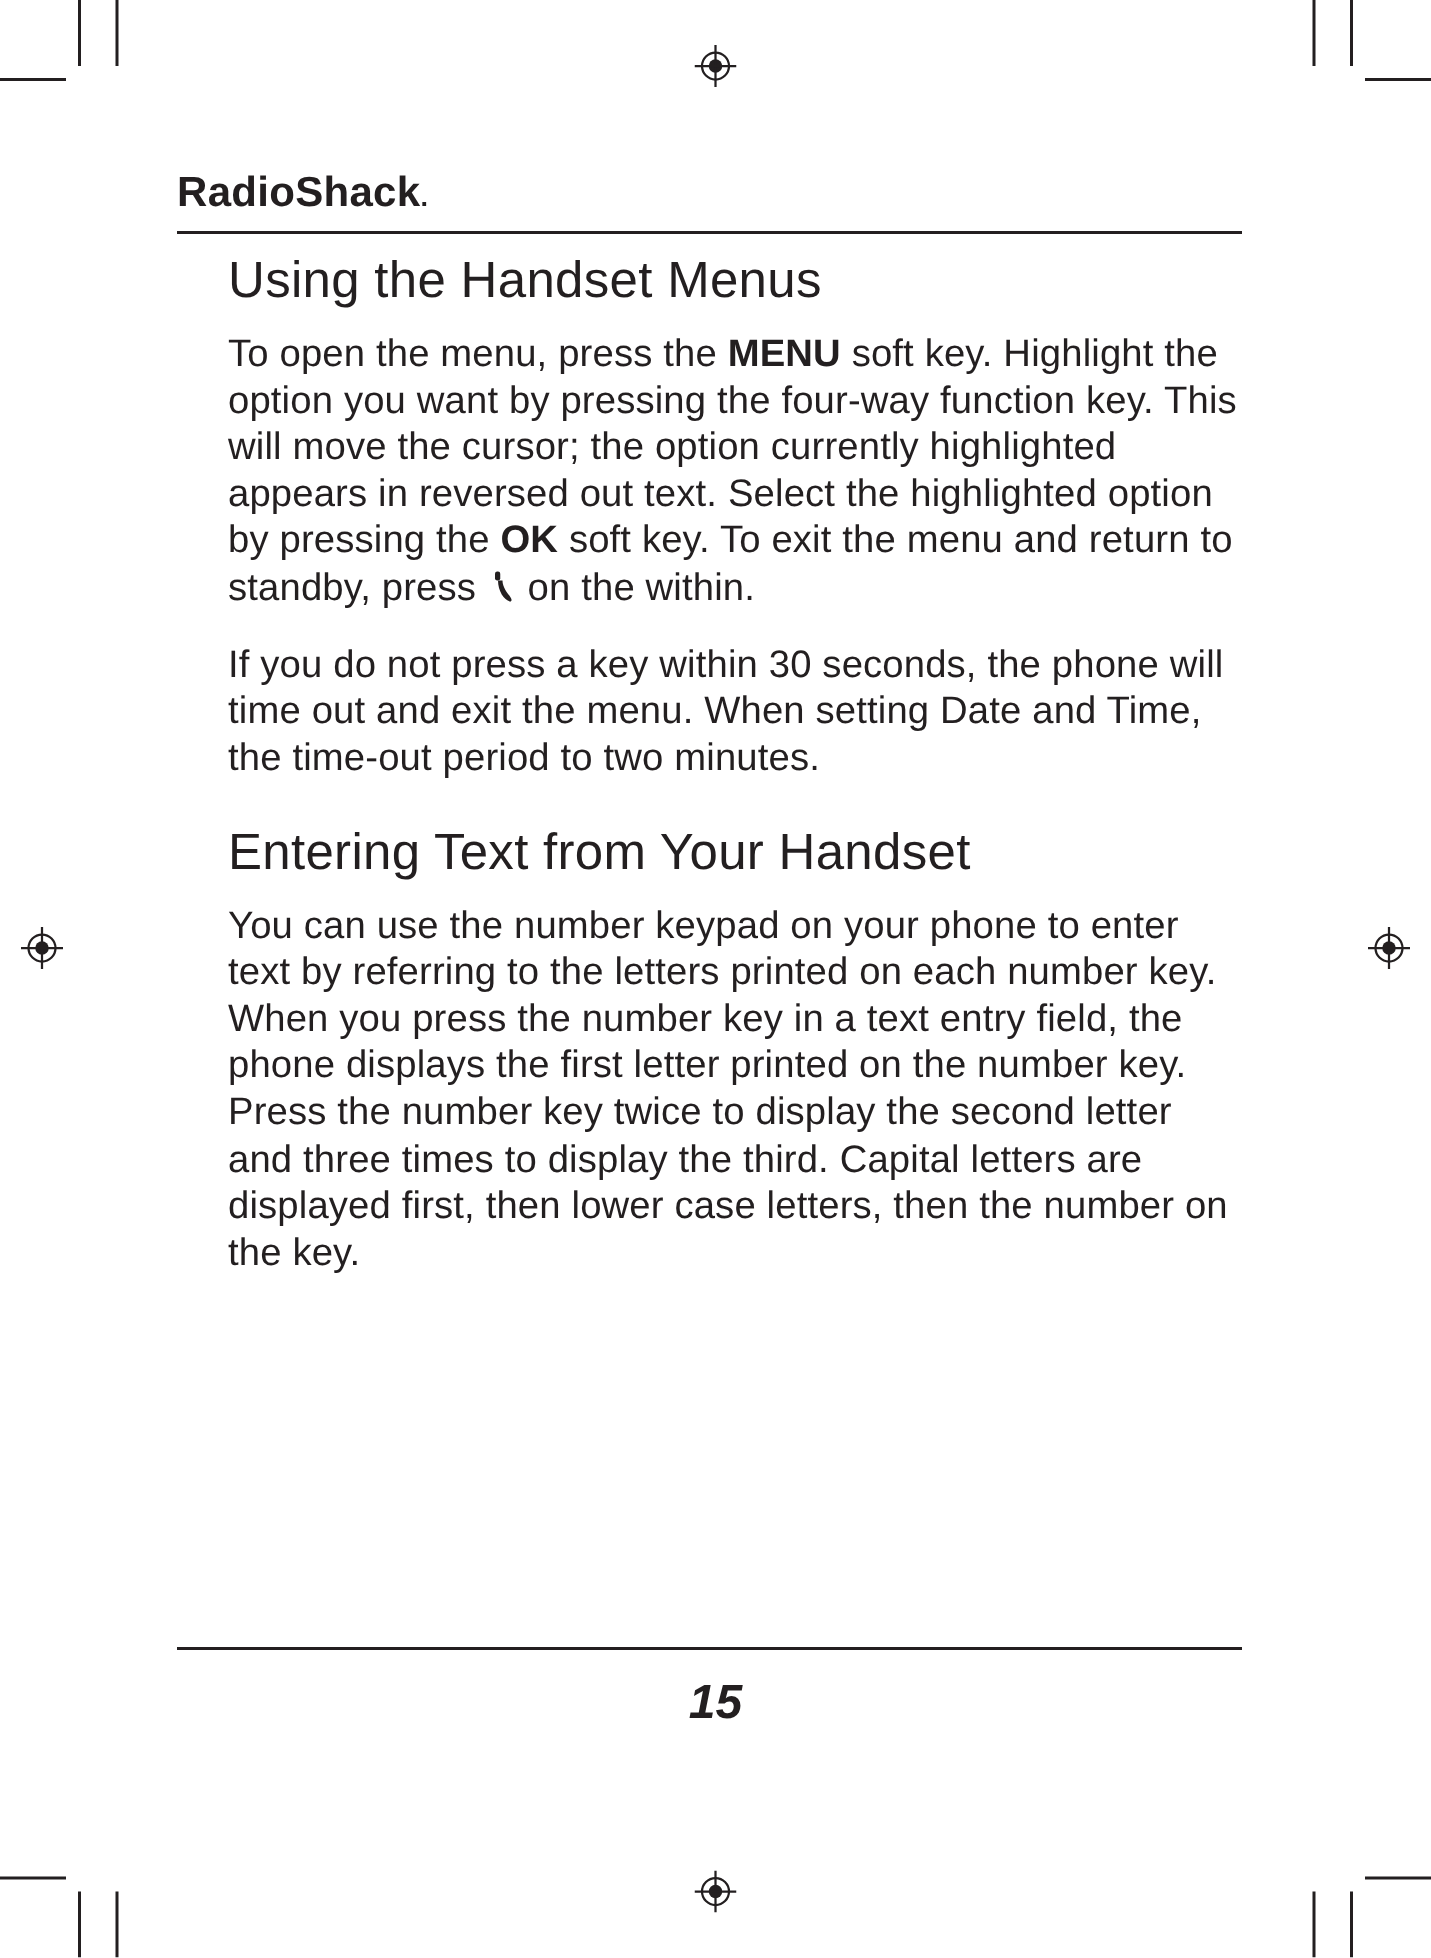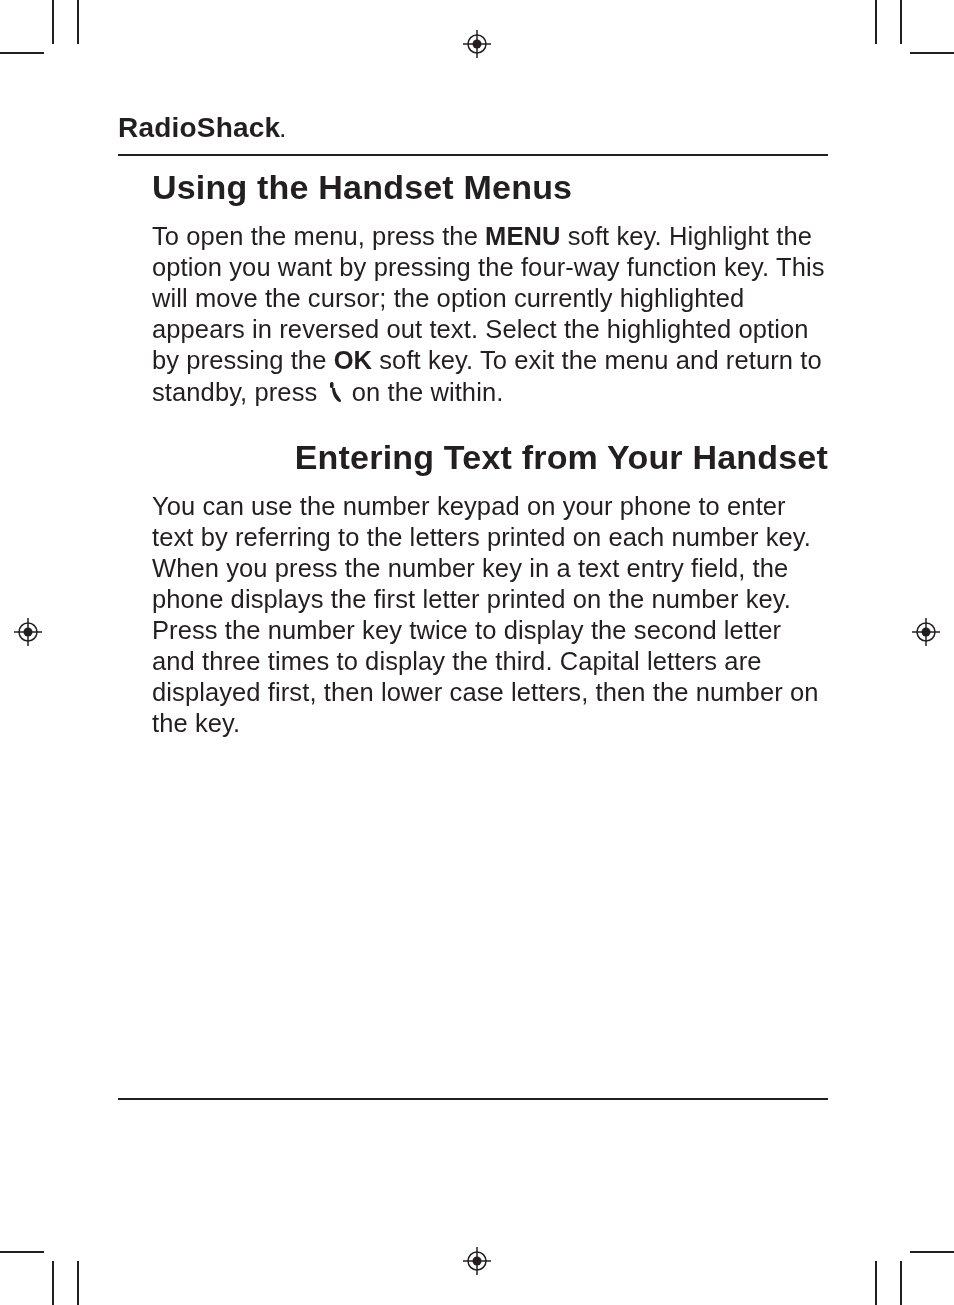--- a/index.html
+++ b/index.html
@@ -47,21 +47,21 @@
     border-top: 2px solid #231f20;
   }
   .content {
     position: absolute;
     left: 152px;
     top: 168px;
     width: 676px;
   }
   h2.section {
     font-size: 34px;
-    font-weight: 700;
+    font-weight: 400;
     margin: 0 0 14px 0;
     letter-spacing: 0.2px;
   }
   p.body {
     font-size: 25.5px;
     line-height: 1.22;
     margin: 0 0 18px 0;
     letter-spacing: 0.1px;
   }
   .bold { font-weight: 700; }
@@ -149,21 +149,23 @@
   <div class="content">
     <h2 class="section">Using the Handset Menus</h2>
 
     <p class="body">
       <span>To open the menu, press the </span><span class="bold">MENU</span><span> soft key. Highlight the option you want by pressing the four-way function key. This will move the cursor; the option currently highlighted appears in reversed out text. Select the highlighted option by pressing the </span><span class="bold">OK</span><span> soft key. To exit the menu and return to standby, press </span><span class="end-icon"><svg width="16" height="22" viewBox="0 0 16 22">
             <rect x="3" y="1" width="3.5" height="6" rx="1.5" fill="#231f20"></rect>
             <path d="M5 7 C5 14, 9 20, 13 21 C14 21.2, 14.5 20, 13.5 18.5 C12 16, 8 12, 8 7 Z" fill="#231f20"></path>
           </svg></span><span> on the within.</span>
     </p>
 
+    <p class="body">If you do not press a key within 30 seconds, the phone will time out and exit the menu. When setting Date and Time, the time-out period to two minutes.</p>
 
-    <h2 class="section" style="margin-top:28px;text-align:right;">Entering Text from Your Handset</h2>
+    <h2 class="section" style="margin-top:28px;">Entering Text from Your Handset</h2>
 
     <p class="body">You can use the number keypad on your phone to enter text by referring to the letters printed on each number key. When you press the number key in a text entry field, the phone displays the first letter printed on the number key. Press the number key twice to display the second letter and three times to display the third. Capital letters are displayed first, then lower case letters, then the number on the key.</p>
   </div>
 
   <div class="rule-bottom"></div>
+  <div class="page-number">15</div>
 
 </div>
 
 </body></html>

